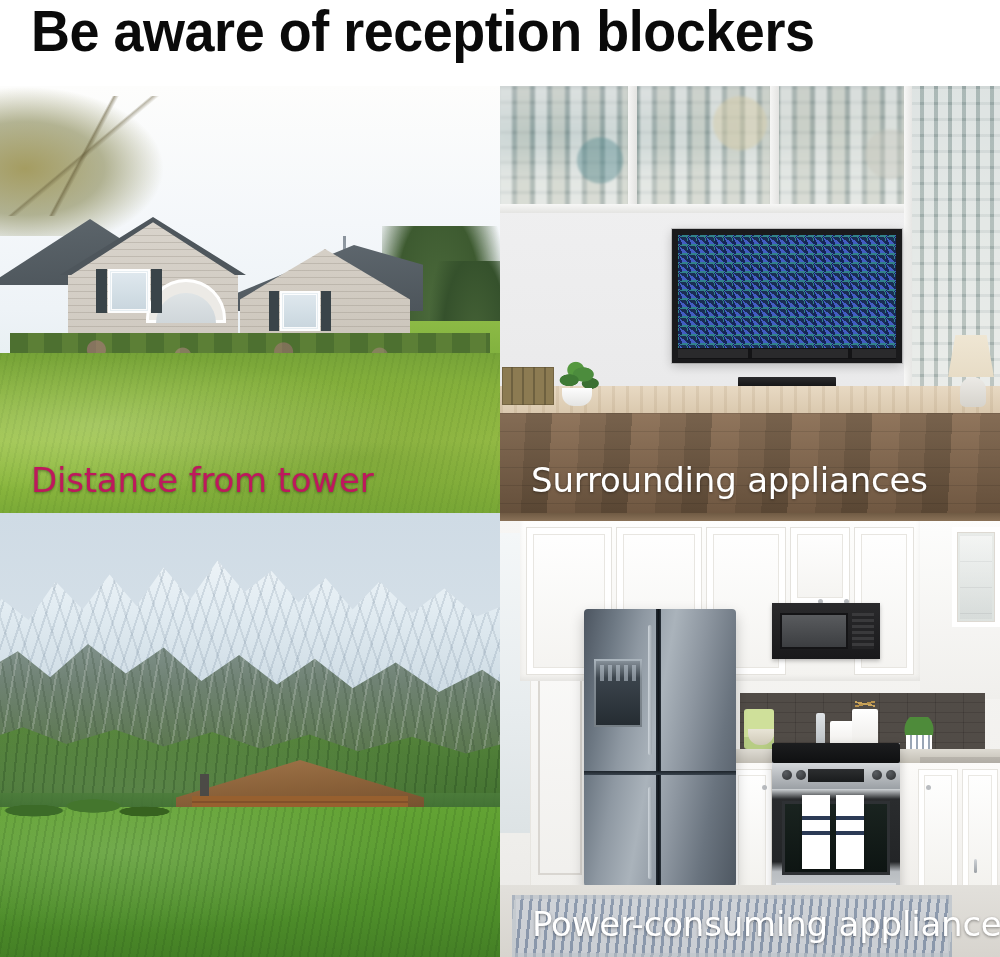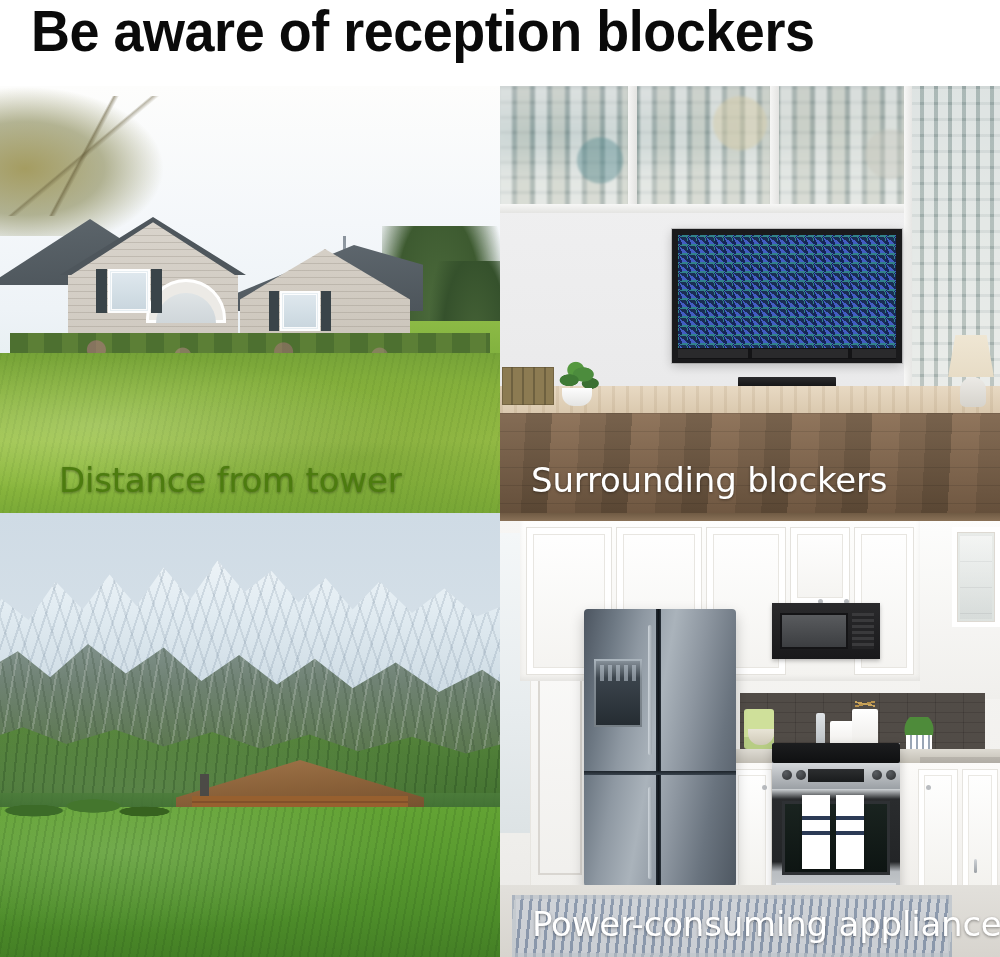--- a/index.html
+++ b/index.html
@@ -73,21 +73,21 @@
     font-family: "DejaVu Sans", "Liberation Sans", sans-serif;
     font-size: 34px;
     line-height: 38px;
     font-weight: 400;
     letter-spacing: -0.2px;
     color: #ffffff;
     text-shadow: 0 1px 3px rgba(0,0,0,0.40);
     white-space: nowrap;
     z-index: 40;
   }
-  .caption.warm { color: #4d7c0f; margin-left: 28px; }
+  .caption.warm { color: #be185d; }
   .cell-br .caption { left: 32px; }
 
   
   .tl-sky {
     position: absolute; inset: 0;
     background: linear-gradient(180deg,#fdfdfc 0%, #f4f7fa 32%, #eef3f7 52%, #e9f0f3 62%, #eef2f0 70%);
   }
   .tl-hill {
     position: absolute; left: 290px; top: 195px; width: 300px; height: 190px;
     background: linear-gradient(170deg,#9aa87a 0%, #7e9155 35%, #63804a 70%, #4f6b3b 100%);
@@ -833,21 +833,21 @@
         <div class="tr-console2"></div>
 
         <div class="tr-books"></div>
         <div class="tr-plant"></div>
         <div class="tr-plant-pot"></div>
         <div class="tr-lamp-shade"></div>
         <div class="tr-lamp-base"></div>
 
         <div class="tr-floor"></div>
       </div>
-      <div class="caption">Surrounding blockers</div>
+      <div class="caption">Surrounding appliances</div>
     </div>
 
     <div class="cell cell-bl">
       <div class="photo">
         <div class="bl-sky"></div>
         <div class="bl-snow"></div>
         <div class="bl-rock"></div>
         <div class="bl-green"></div>
         <div class="bl-farshore"></div>
         <div class="bl-lake"></div>

